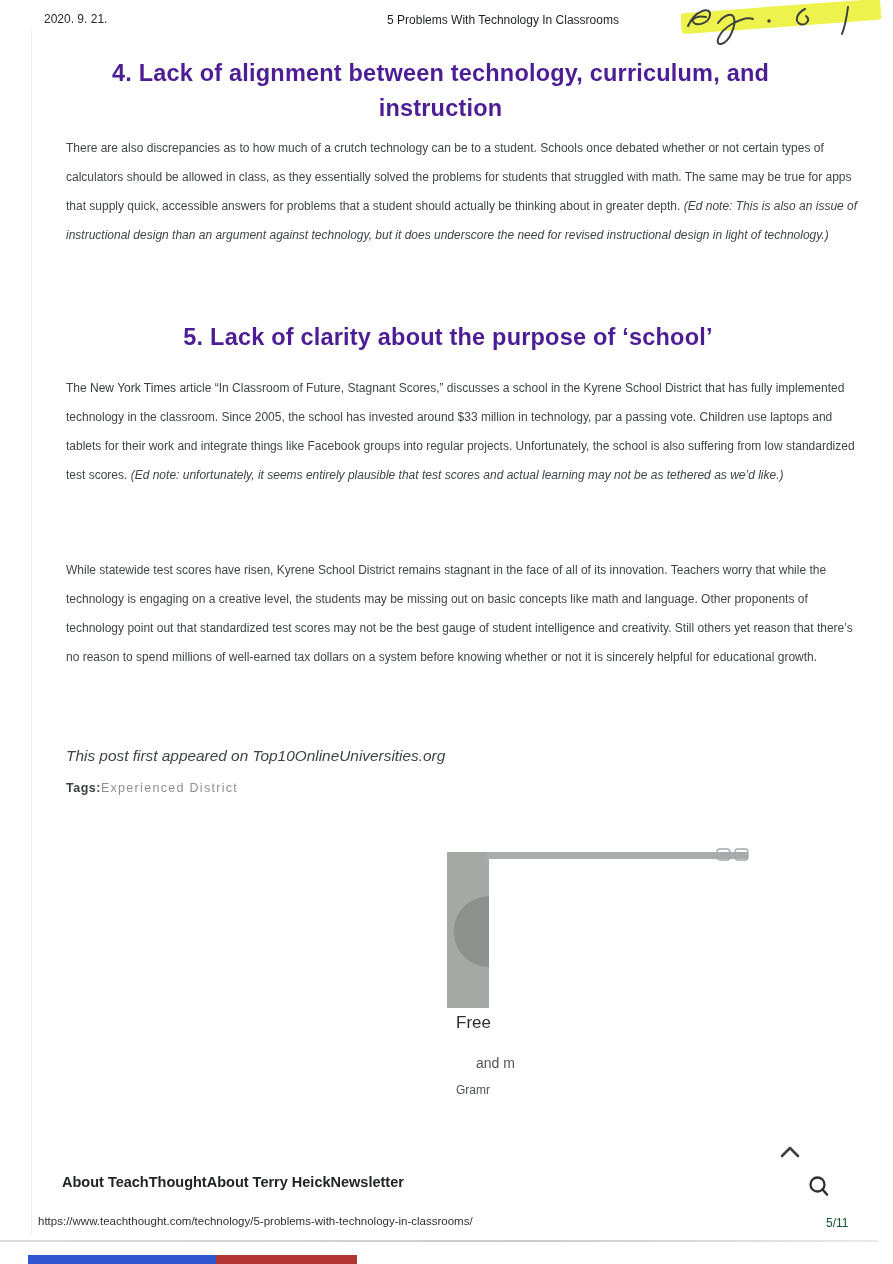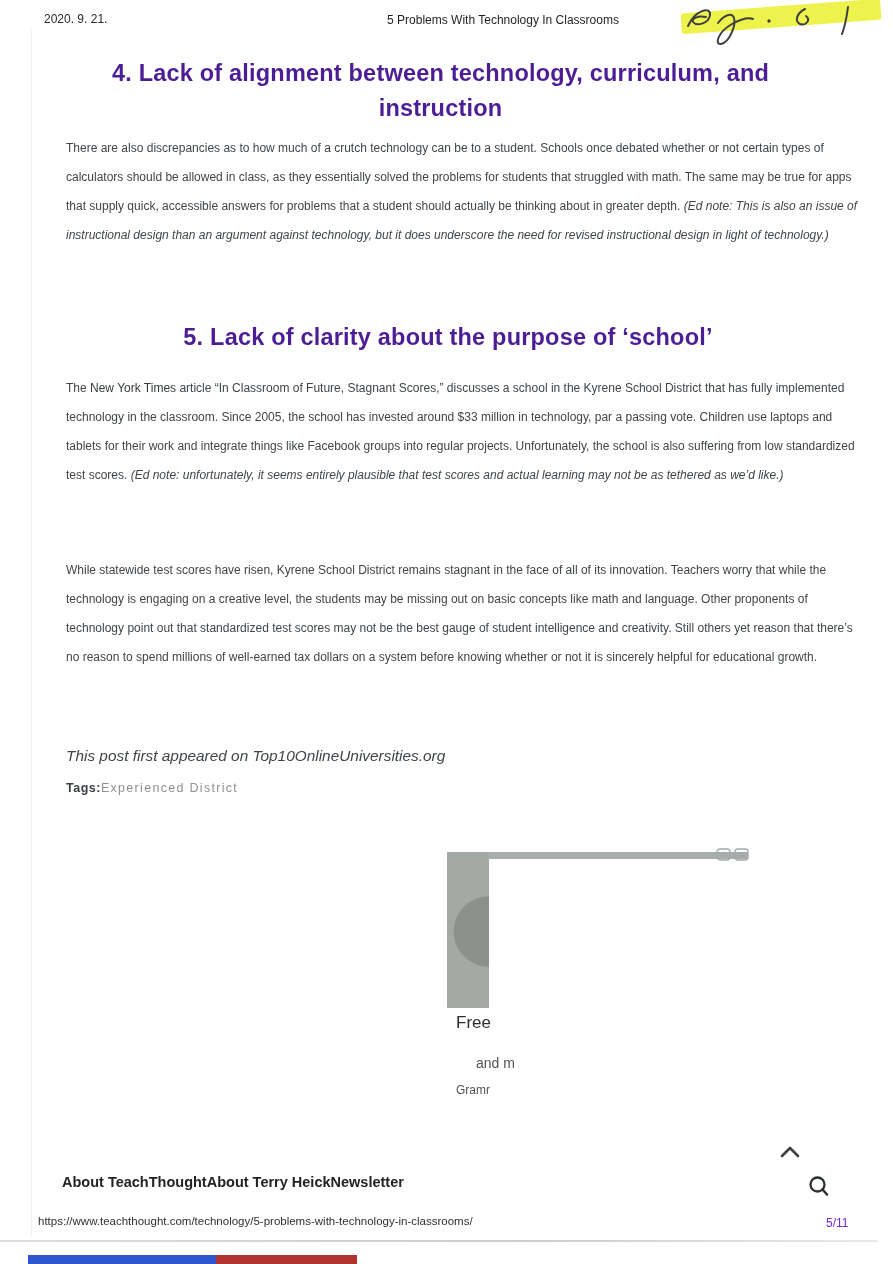--- a/index.html
+++ b/index.html
@@ -41,21 +41,21 @@
   .ad-icons{left:716px;top:846px;}
   .ad-headline{left:456px;top:1013px;font-size:17px;color:#2b2d2f;}
   .ad-line1{left:456px;top:1039px;font-size:12px;color:#505456;margin-top:44px;}
   .ad-line2{left:476px;top:1055px;font-size:14px;color:#505456;}
   
   .scroll-top{left:779px;top:1144px;width:22px;height:16px;cursor:pointer;}
   .footer-nav{left:62px;top:1174px;display:flex;font-size:14.5px;font-weight:bold;color:#212325;}
   .footer-link{cursor:pointer;}
   .search-icon{left:806px;top:1174px;width:26px;height:26px;cursor:pointer;}
   .url-line{left:38px;top:1215px;font-size:11.5px;color:#2e3032;}
-  .page-num{left:826px;top:1216px;font-size:12px;color:#6d28d9;}
+  .page-num{left:826px;top:1216px;font-size:12px;color:#14532d;}
   .footer-rule{left:0;top:1240px;width:878px;height:2px;
     background:linear-gradient(to right,#dcdcdc,#cccccc 60%,#e9e9e9);}
   .bar-blue{left:28px;top:1255px;width:188px;height:9px;background:#2f55cf;}
   .bar-red{left:216px;top:1255px;width:141px;height:9px;background:#b23430;}
 </style>
 </head>
 <body>
 
 <div class="abs scan-left-line"></div>
 

